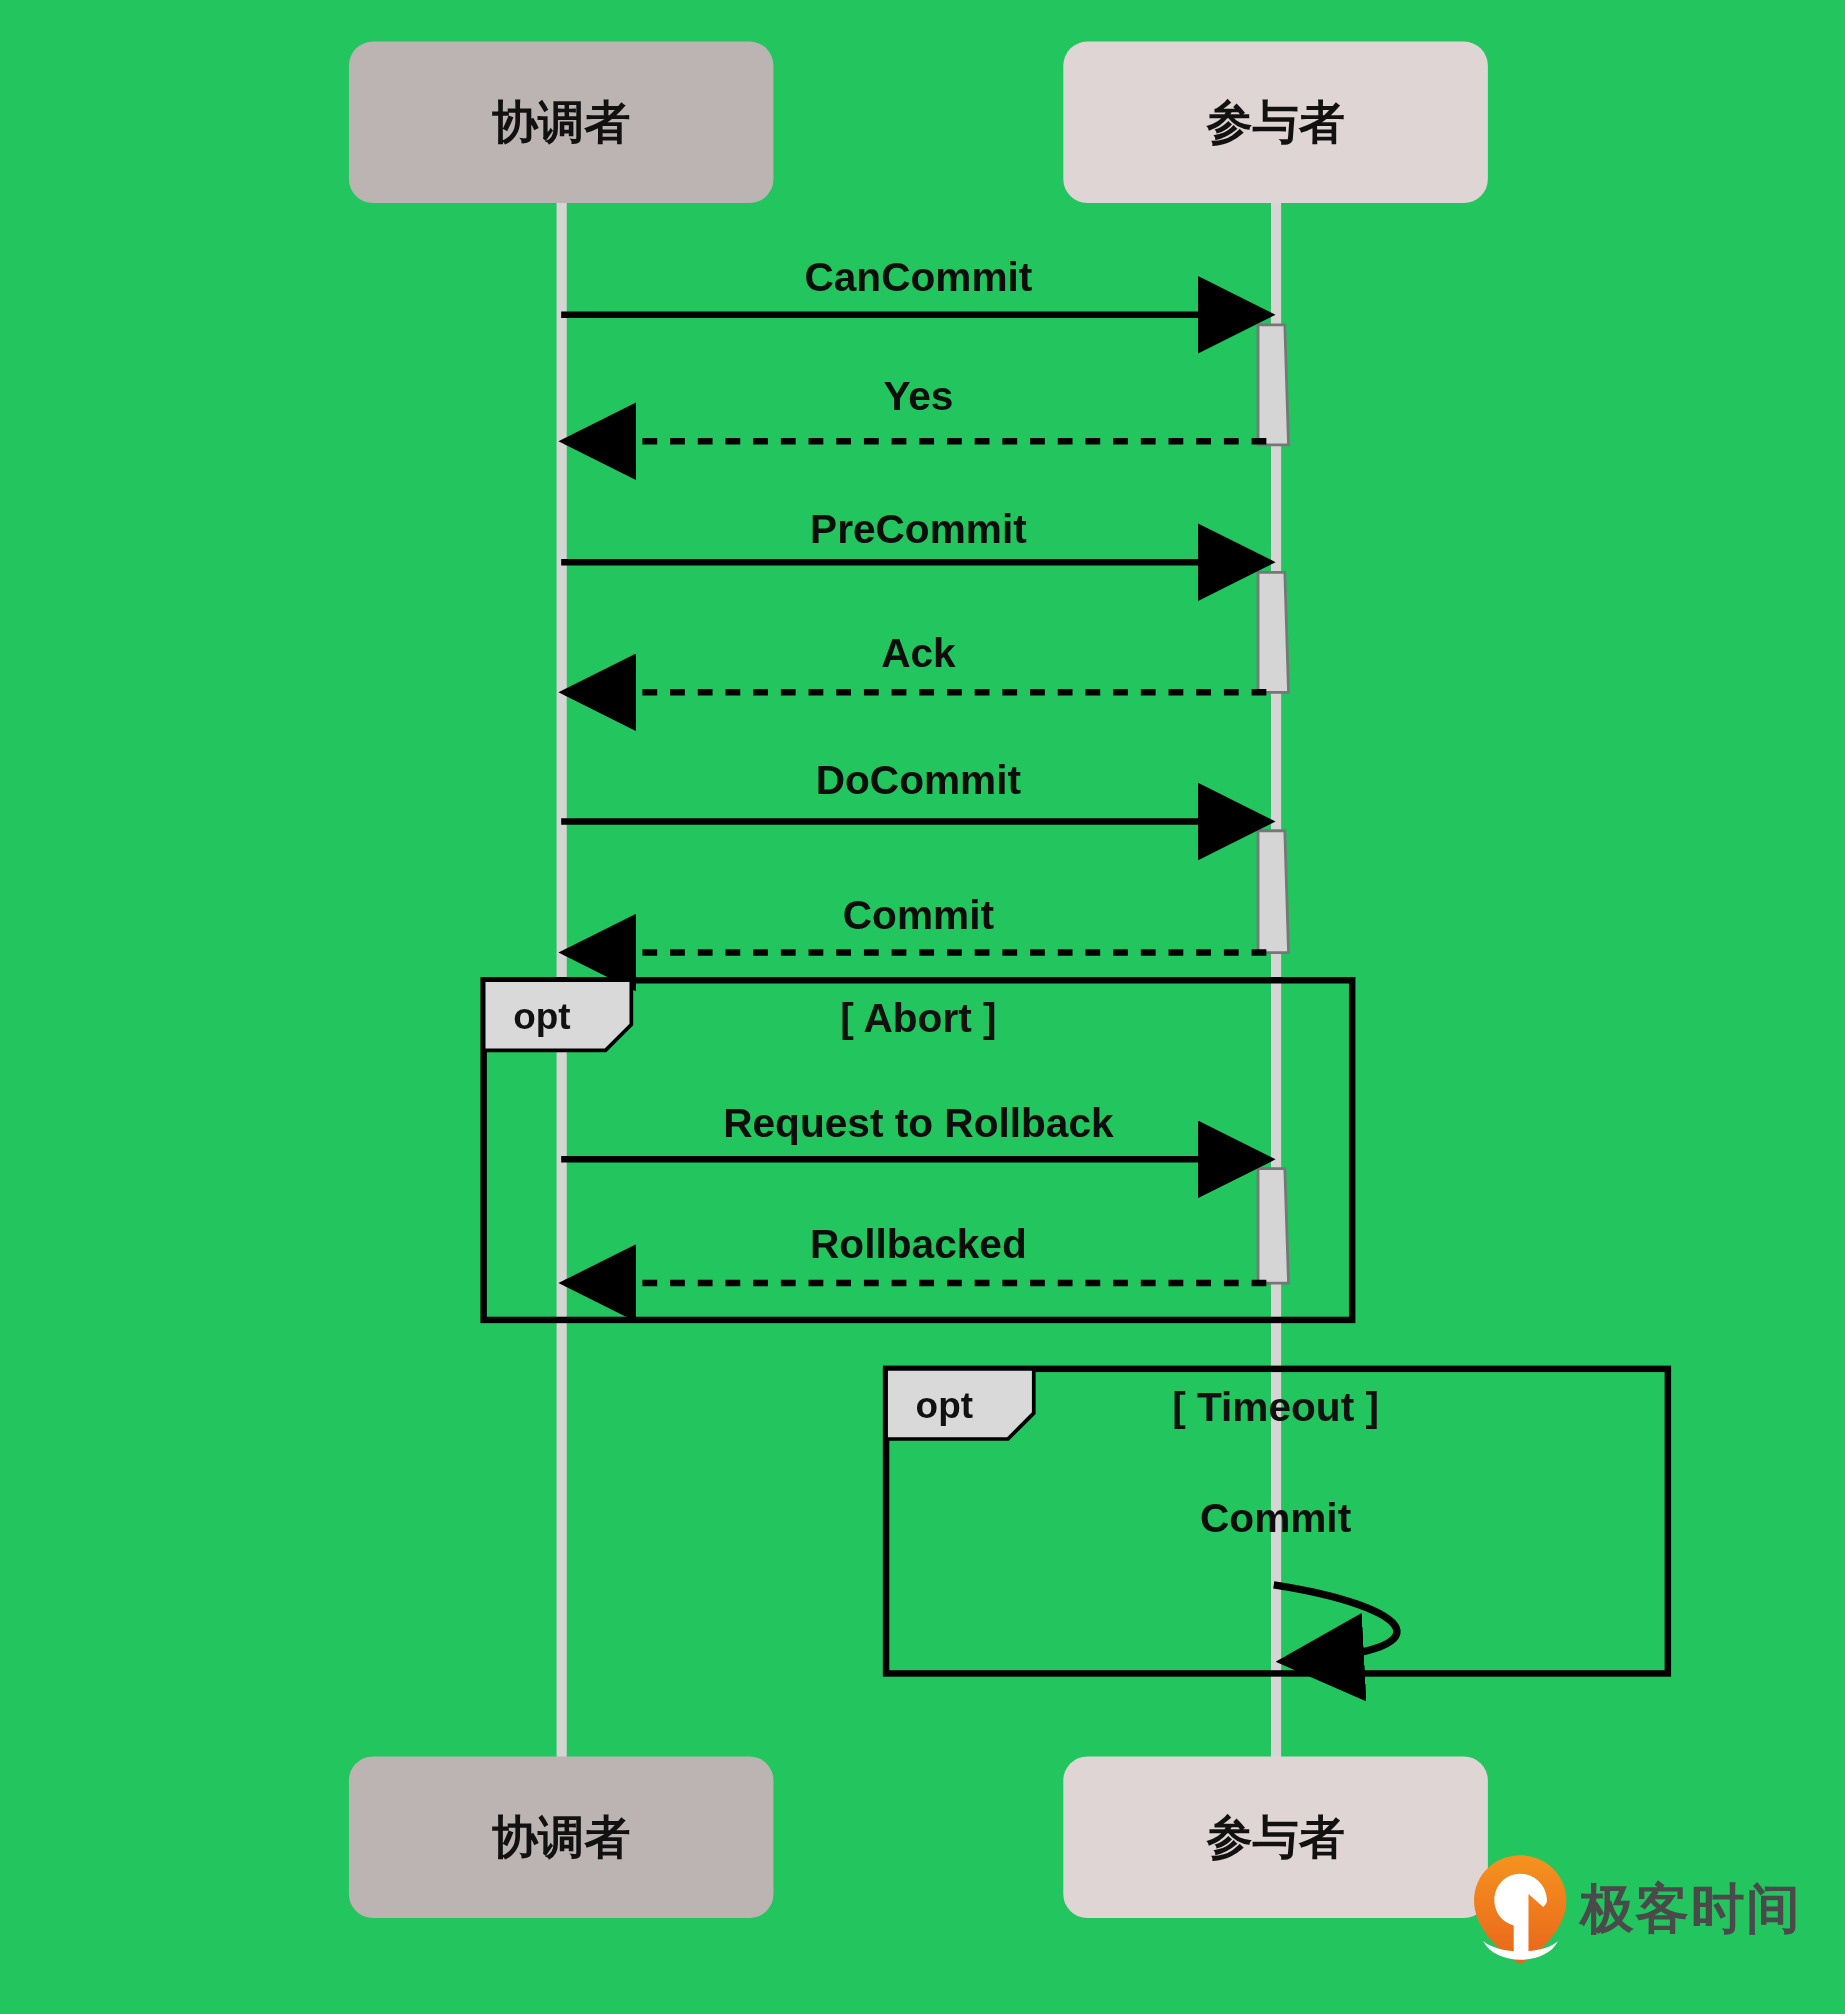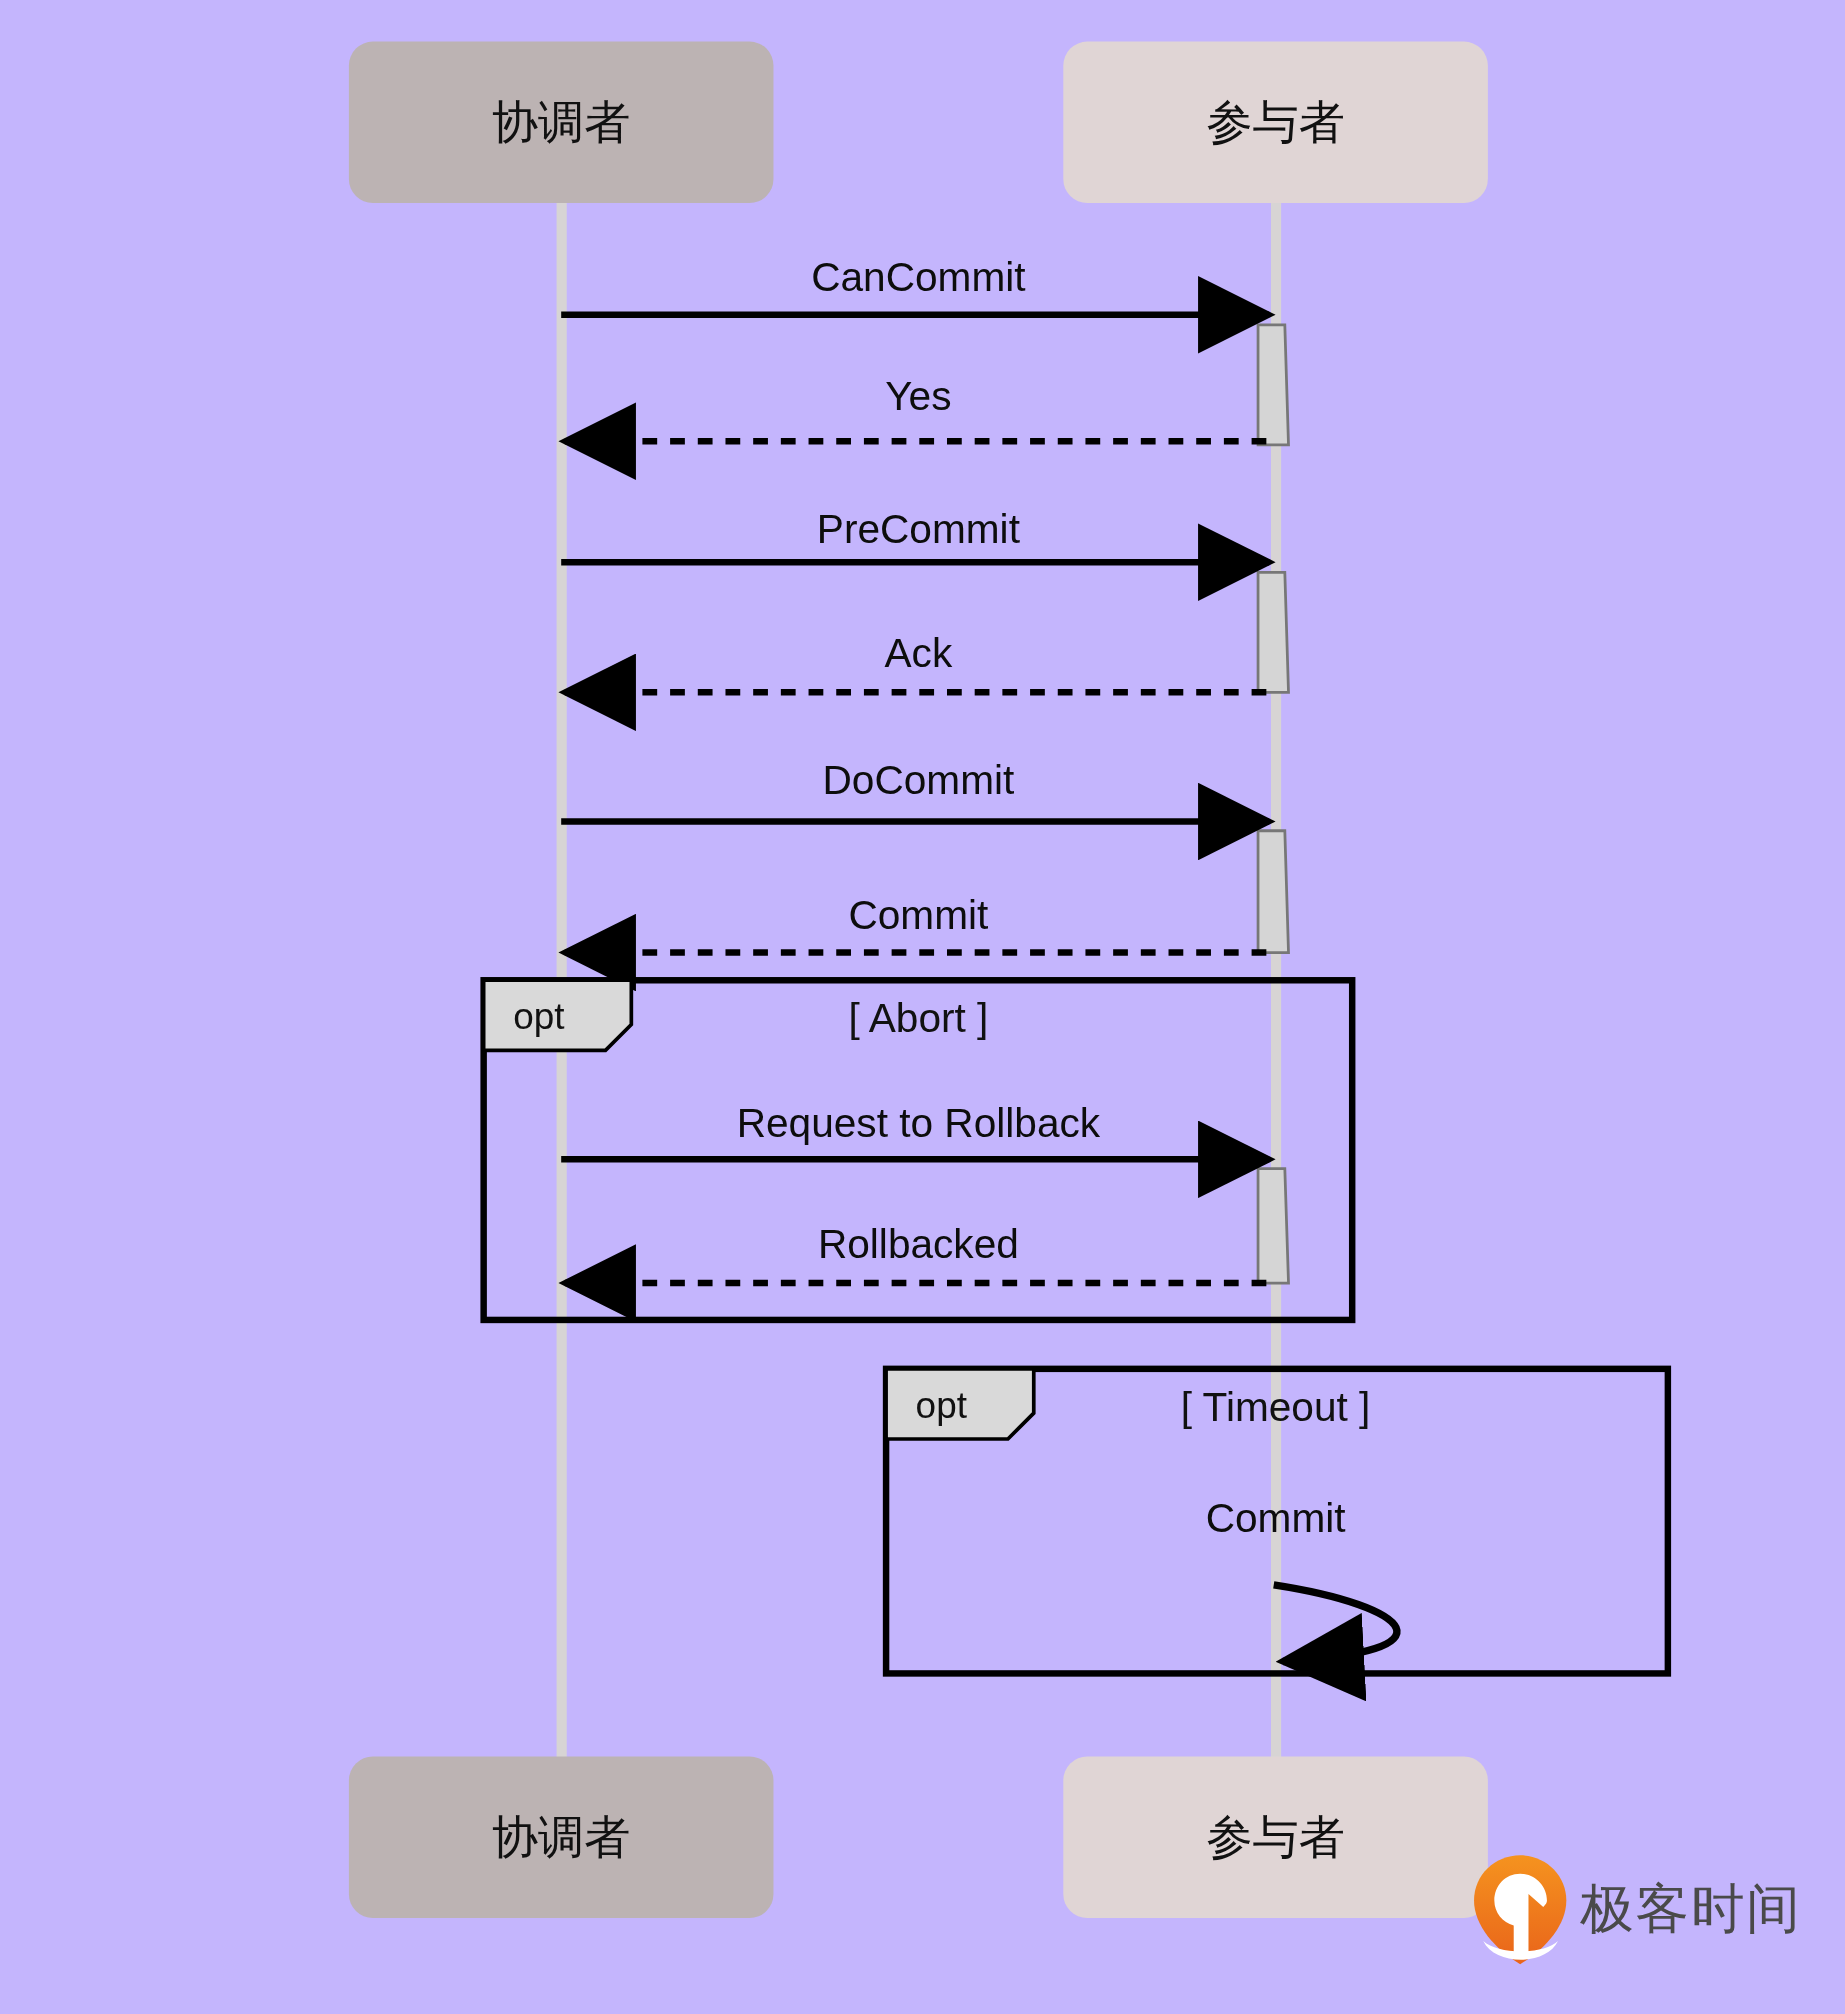--- a/index.html
+++ b/index.html
@@ -7,22 +7,23 @@
     padding: 0;
     background: #f9f7f7;
   }
   body {
     font-family: "Liberation Sans", "DejaVu Sans", sans-serif;
   }
   #canvas {
     position: relative;
     width: 1846px;
     height: 2015px;
-    background: #c4b5fd;
+    background: #22c55e;
     overflow: hidden;
+    font-weight: bold;
   }
   svg.diagram {
     position: absolute;
     left: 0;
     top: 0;
     width: 1846px;
     height: 2015px;
   }
   .actor-label {
     font-family: "Liberation Sans", "DejaVu Sans", sans-serif;

